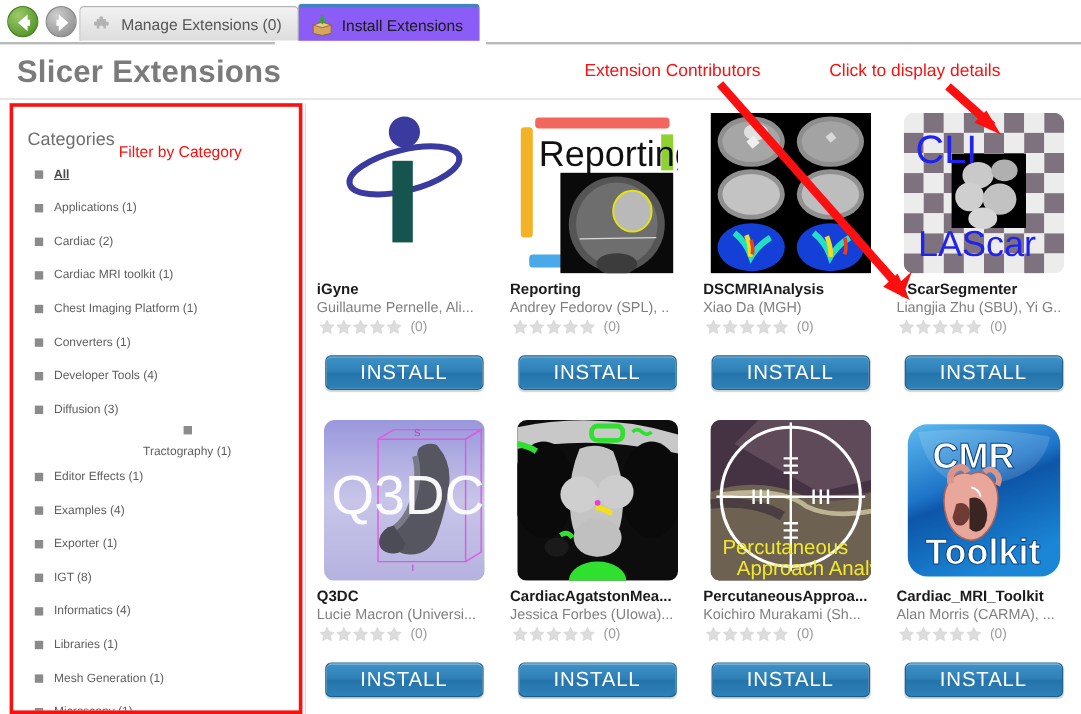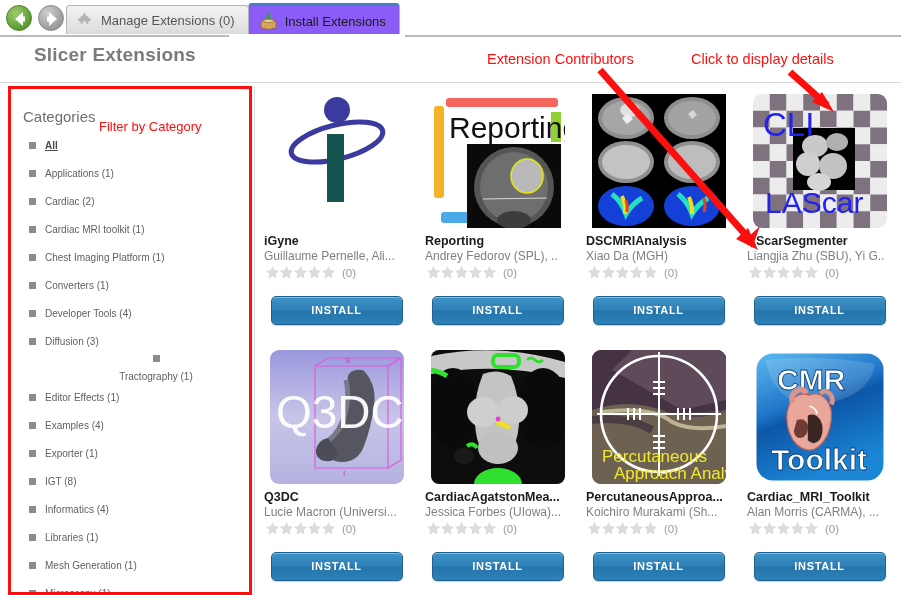--- a/index.html
+++ b/index.html
@@ -44,23 +44,22 @@
   .tabline-white { position:absolute; left:229px; top:34px; width:176px; height:4px; background:#fff; z-index:4;}
 
   
   .puzzle { width: 17px; height: 16px; position: relative; }
   
   .boxicon { width: 19px; height: 18px; position: relative; }
 
   
   .page-title {
     position: absolute; left: 14px; top: 44px;
-    font-size: 19px; font-weight: bold; color: #7b7b7b;
+    font-size: 26px; font-weight: bold; color: #7b7b7b;
     letter-spacing: 0.2px;
-    margin-left: 20px;
   }
   .hdr-rule {
     position: absolute; left: 0; top: 82px; width: 901px; height: 1px; background: #d8d8d8;
   }
 
   
   .anno {
     position: absolute; color: #fb0f0f; font-size: 14.5px; white-space: nowrap;
   }
   .anno-cat { left: 99px; top: 119px; font-size: 13px; }
@@ -112,21 +111,21 @@
     font-size: 12px; color: #808080; white-space: nowrap; overflow: hidden;
     margin: 1px 0 3px 2px;
   }
   .rating { display: flex; align-items: center; gap: 3px; margin: 2px 0 6px 4px; }
   .stars { display: flex; gap: 1px; }
   .count { font-size: 11.5px; color: #9a9a9a; margin-left: 4px; }
   .install {
     display: block; width: 132px; height: 29px; margin: 17px auto;
     border-radius: 5px; border: 1px solid #1d628f;
     background: linear-gradient(to bottom, #3f93c8 0%, #2d7fb5 48%, #2474aa 52%, #2d82b9 100%);
-    color: #fff; font-size: 11px; font-weight: bold; letter-spacing: 0.7px;
+    color: #fff; font-size: 17px; font-weight: normal; letter-spacing: 0.7px;
     box-shadow: inset 0 1px 0 rgba(255,255,255,.35), 0 1px 1px rgba(0,0,0,.18);
     cursor: pointer; text-align:center; line-height:27px;
   }
 
   
   .arrowlayer { position: absolute; left: 0; top: 0; width: 901px; height: 595px; pointer-events: none; z-index: 50; }
 </style>
 </head>
 <body>
 

